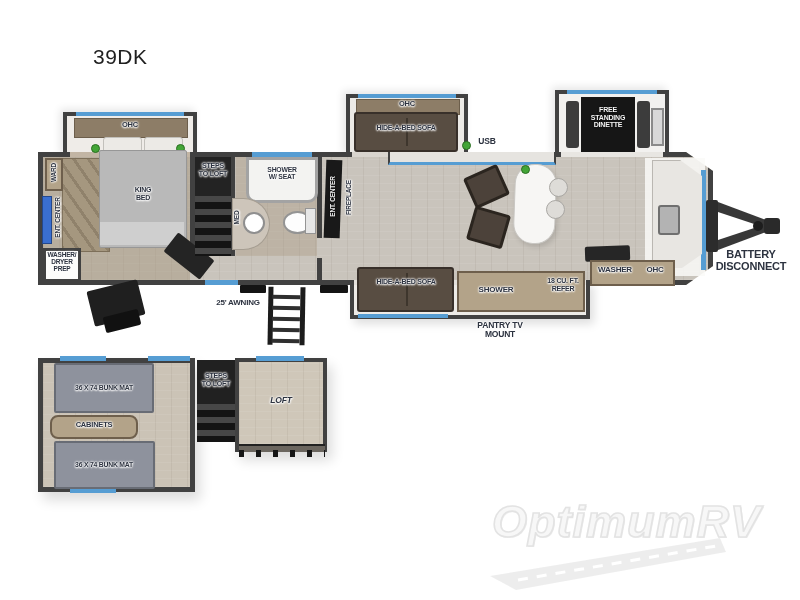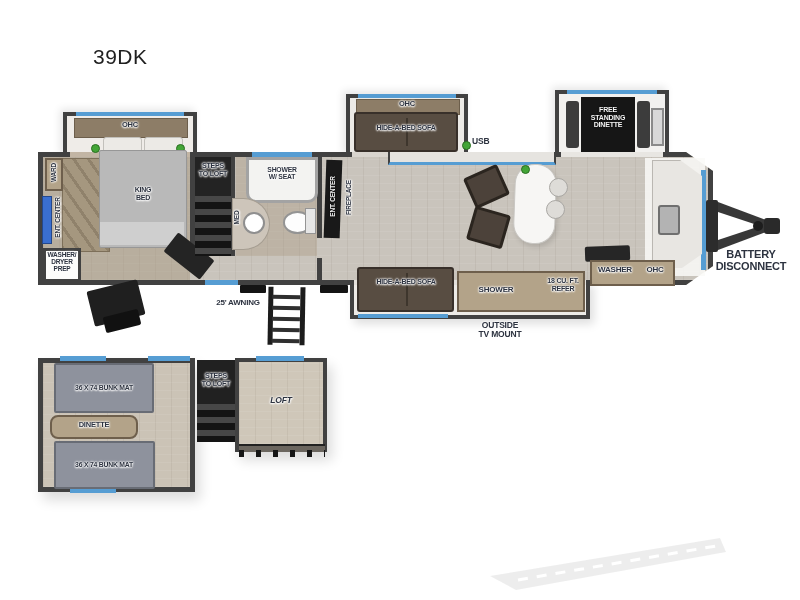--- a/index.html
+++ b/index.html
@@ -142,51 +142,52 @@
   <div class="lbl v" style="left:39px;top:169px;width:30px;font-size:6.5px;">WARD</div>
   <div class="lbl v" style="left:31px;top:214px;width:54px;font-size:6.5px;">ENT. CENTER</div>
   <div class="lbl" style="left:44px;top:251px;width:36px;font-size:6.5px;">WASHER/ DRYER PREP</div>
   <div class="lbl" style="left:197px;top:162px;width:32px;font-size:7px;">STEPS TO LOFT</div>
   <div class="lbl" style="left:264px;top:166px;width:36px;font-size:6.8px;">SHOWER W/ SEAT</div>
   <div class="lbl v" style="left:223px;top:214px;width:28px;font-size:6.5px;">MED</div>
   <div class="lbl v w" style="left:301px;top:193px;width:64px;font-size:6.5px;">ENT. CENTER</div>
   <div class="lbl v" style="left:317px;top:194px;width:64px;font-size:6.5px;">FIREPLACE</div>
   <div class="lbl" style="left:356px;top:100px;width:102px;font-size:7.5px;">OHC</div>
   <div class="lbl" style="left:361px;top:124px;width:90px;font-size:7px;">HIDE-A-BED SOFA</div>
-  <div class="lbl" style="left:472px;top:137px;width:30px;font-size:8.5px;text-align:left;">USB</div>
+  <div class="lbl" style="left:472px;top:137px;width:30px;font-size:8.5px;text-align:center;">USB</div>
   <div class="lbl w" style="left:584px;top:106px;width:48px;font-size:7px;">FREE STANDING DINETTE</div>
   <div class="lbl" style="left:366px;top:278px;width:80px;font-size:7px;">HIDE-A-BED SOFA</div>
   <div class="lbl" style="left:466px;top:286px;width:60px;font-size:8px;">SHOWER</div>
   <div class="lbl" style="left:546px;top:277px;width:34px;font-size:7px;">18 CU. FT. REFER</div>
   <div class="lbl" style="left:596px;top:266px;width:38px;font-size:8px;">WASHER</div>
   <div class="lbl" style="left:641px;top:266px;width:28px;font-size:8px;">OHC</div>
   <div class="lbl" style="left:206px;top:299px;width:64px;font-size:8px;">25' AWNING</div>
-  <div class="lbl" style="left:477px;top:321px;width:46px;font-size:8.5px;">OUTSIDE TV MOUNT</div>
+  <div class="lbl" style="left:477px;top:321px;width:46px;font-size:8.5px;">PANTRY TV MOUNT</div>
   <div class="lbl" style="left:708px;top:249px;width:86px;font-size:11px;">BATTERY DISCONNECT</div>
 
   <div class="abs floorwood" style="left:38px;top:358px;width:157px;height:134px;border:5px solid #414141;box-sizing:border-box;background-color:#cbc3b6;box-shadow:5px 8px 12px rgba(0,0,0,.14);"></div>
   <div class="abs floorwood" style="left:235px;top:358px;width:92px;height:94px;border:4px solid #414141;border-bottom:none;box-sizing:border-box;background-color:#cfc7b9;box-shadow:5px 8px 12px rgba(0,0,0,.14);"></div>
   <div class="abs" style="left:197px;top:360px;width:38px;height:82px;background:#212121;"></div>
   <div class="abs treads" style="left:197px;top:404px;width:38px;height:38px;"></div>
 
   <div class="abs blue" style="left:60px;top:356px;width:46px;height:5px;"></div>
   <div class="abs blue" style="left:148px;top:356px;width:42px;height:5px;"></div>
   <div class="abs blue" style="left:70px;top:488px;width:46px;height:5px;"></div>
   <div class="abs blue" style="left:256px;top:356px;width:48px;height:5px;"></div>
 
   <div class="abs mat" style="left:54px;top:363px;width:100px;height:50px;"></div>
   <div class="abs tan" style="left:50px;top:415px;width:88px;height:24px;border-radius:8px;"></div>
   <div class="abs mat" style="left:54px;top:441px;width:101px;height:48px;"></div>
   <div class="abs" style="left:239px;top:444px;width:86px;height:8px;background:#6b665f;border-top:2px solid #222;box-sizing:border-box;"></div>
   <div class="abs" style="left:239px;top:450px;width:86px;height:7px;background:repeating-linear-gradient(90deg,#161616 0 5px,transparent 5px 17px);"></div>
 
   <div class="lbl" style="left:58px;top:384px;width:92px;font-size:6.8px;white-space:nowrap;">36 X 74 BUNK MAT</div>
-  <div class="lbl" style="left:58px;top:421px;width:72px;font-size:7.5px;">DINETTE</div>
+  <div class="lbl" style="left:58px;top:421px;width:72px;font-size:7.5px;">CABINETS</div>
   <div class="lbl" style="left:58px;top:461px;width:92px;font-size:6.8px;white-space:nowrap;">36 X 74 BUNK MAT</div>
   <div class="lbl" style="left:200px;top:372px;width:32px;font-size:7px;">STEPS TO LOFT</div>
   <div class="lbl" style="left:258px;top:396px;width:46px;font-size:8.5px;font-style:italic;">LOFT</div>
 
+  <div class="abs" id="wm-text" style="left:492px;top:496px;font-size:45px;">OptimumRV</div>
   <svg class="abs" style="left:488px;top:534px;opacity:.9;" width="250" height="58" viewBox="0 0 250 58">
     <polygon points="2,42 232,4 238,18 28,56" fill="#ececec"></polygon>
     <line x1="30" y1="46" x2="228" y2="12" stroke="#ffffff" stroke-width="3" stroke-dasharray="10 9"></line>
   </svg>
 
 </div>
 
 </body></html>

